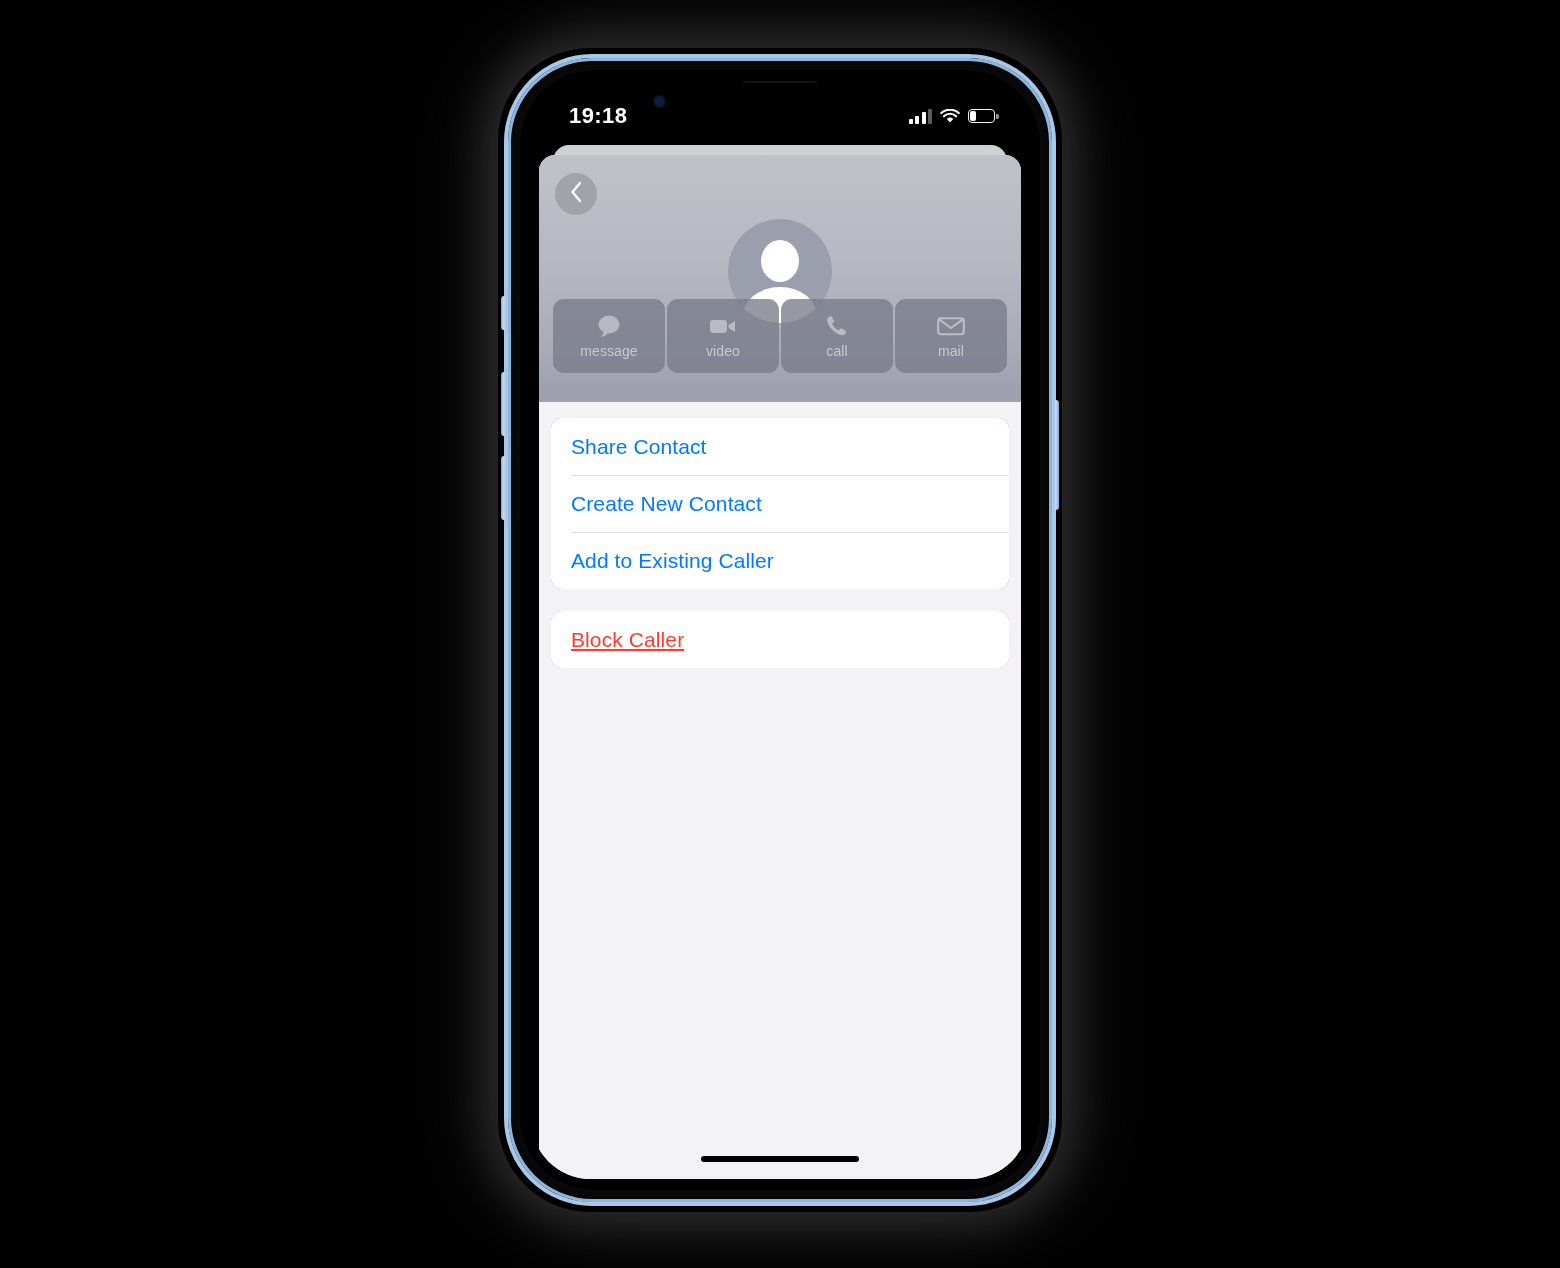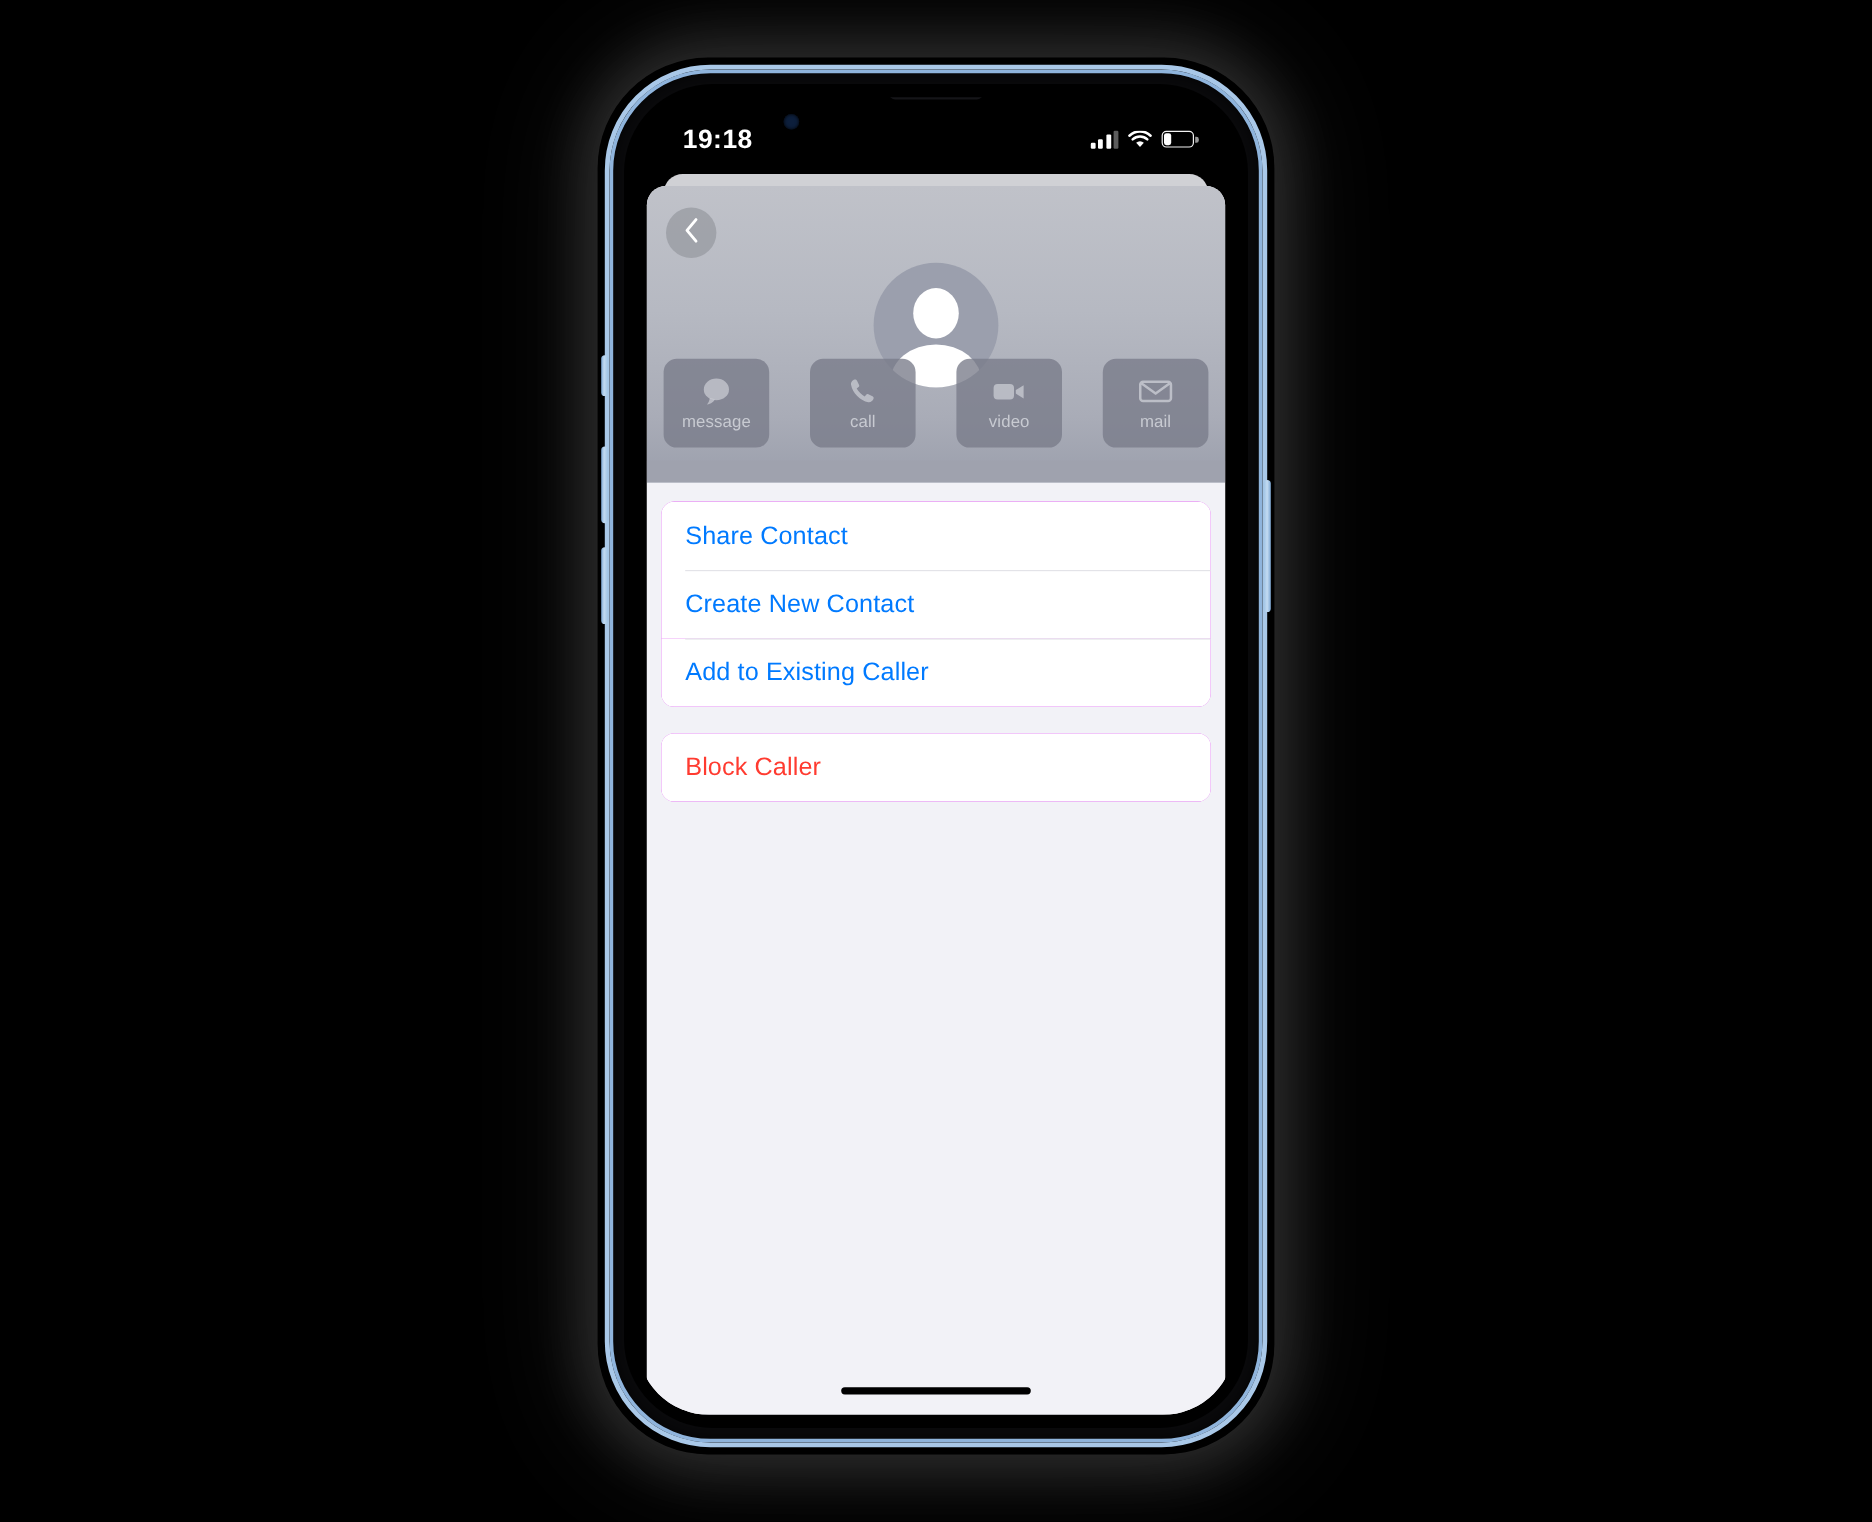--- a/index.html
+++ b/index.html
@@ -235,21 +235,21 @@
   
   .action-row {
     position: absolute;
     left: 0; bottom: 29px;
     width: 100%;
     display: flex;
     justify-content: space-between;
     padding: 0 14px;
   }
   .action-btn {
-    width: 88px; height: 74px;
+    width: 112px; height: 74px;
     border-radius: 11px;
     background: rgba(120,123,137,0.78);
     display: flex;
     flex-direction: column;
     align-items: center;
     justify-content: center;
     gap: 4px;
   }
   .action-ic { width: 30px; height: 26px; display:flex; align-items:center; justify-content:center; }
   .action-label {
@@ -284,21 +284,21 @@
     position: absolute;
     left: 20px; right: 0; top: 0;
     height: 1px;
     background: #e3e3e8;
   }
   .row-label {
     font-size: 21px;
     letter-spacing: 0.1px;
   }
   .row-blue { color: #007aff; }
-  .row-red  { color: #ff3b30; }
+  .row-red  { color: #ff3b30; text-decoration: underline; }
 
   
   .home-indicator {
     position: absolute;
     left: 50%; bottom: 17px;
     transform: translateX(-50%);
     width: 158px; height: 6px;
     border-radius: 3px;
     background: #000;
     z-index: 50;
@@ -375,35 +375,35 @@
               <svg viewBox="0 0 28 26" width="28" height="26">
                 <ellipse cx="14" cy="11.5" rx="10.5" ry="9" fill="rgba(200,202,210,0.75)"></ellipse>
                 <path d="M8.5 18.5 C8 22.5 6.2 24 6.2 24 C9.5 24 12 21.5 12.8 19.8 Z" fill="rgba(200,202,210,0.75)"></path>
               </svg>
             </span>
             <span class="action-label">message</span>
           </div>
 
           <div class="action-btn">
             <span class="action-ic">
-              <svg viewBox="0 0 26 26" width="26" height="26">
-                <path d="M6.2 3.2 C4.4 3.6 2.8 5.6 3.2 7.6 C4.3 14.2 11 21 17.6 22.2 C19.6 22.5 21.6 20.9 22 19.1 C22.2 18.2 21.9 17.6 21.1 17.2 L17.6 15.5 C16.9 15.2 16.2 15.4 15.8 16 L14.6 17.5 C12.2 16.2 9.2 13.2 7.9 10.8 L9.4 9.6 C10 9.2 10.2 8.5 9.9 7.8 L8.2 4.3 C7.8 3.5 7.1 3.1 6.2 3.2 Z" fill="rgba(200,202,210,0.78)"></path>
-              </svg>
-            </span>
-            <span class="action-label">call</span>
-          </div>
-
-          <div class="action-btn">
-            <span class="action-ic">
               <svg viewBox="0 0 30 22" width="30" height="22">
                 <rect x="2" y="5" width="17" height="13" rx="3.4" fill="rgba(200,202,210,0.78)"></rect>
                 <path d="M20.5 10 L27 6 L27 17 L20.5 13 Z" fill="rgba(200,202,210,0.78)"></path>
               </svg>
             </span>
             <span class="action-label">video</span>
+          </div>
+
+          <div class="action-btn">
+            <span class="action-ic">
+              <svg viewBox="0 0 26 26" width="26" height="26">
+                <path d="M6.2 3.2 C4.4 3.6 2.8 5.6 3.2 7.6 C4.3 14.2 11 21 17.6 22.2 C19.6 22.5 21.6 20.9 22 19.1 C22.2 18.2 21.9 17.6 21.1 17.2 L17.6 15.5 C16.9 15.2 16.2 15.4 15.8 16 L14.6 17.5 C12.2 16.2 9.2 13.2 7.9 10.8 L9.4 9.6 C10 9.2 10.2 8.5 9.9 7.8 L8.2 4.3 C7.8 3.5 7.1 3.1 6.2 3.2 Z" fill="rgba(200,202,210,0.78)"></path>
+              </svg>
+            </span>
+            <span class="action-label">call</span>
           </div>
 
           <div class="action-btn">
             <span class="action-ic">
               <svg viewBox="0 0 30 22" width="30" height="22">
                 <rect x="2.2" y="3.2" width="25.6" height="16" rx="2.4" fill="none" stroke="rgba(200,202,210,0.82)" stroke-width="2.1"></rect>
                 <path d="M3.4 4.6 L15 13 L26.6 4.6" fill="none" stroke="rgba(200,202,210,0.82)" stroke-width="2.1" stroke-linejoin="round"></path>
               </svg>
             </span>
             <span class="action-label">mail</span>

